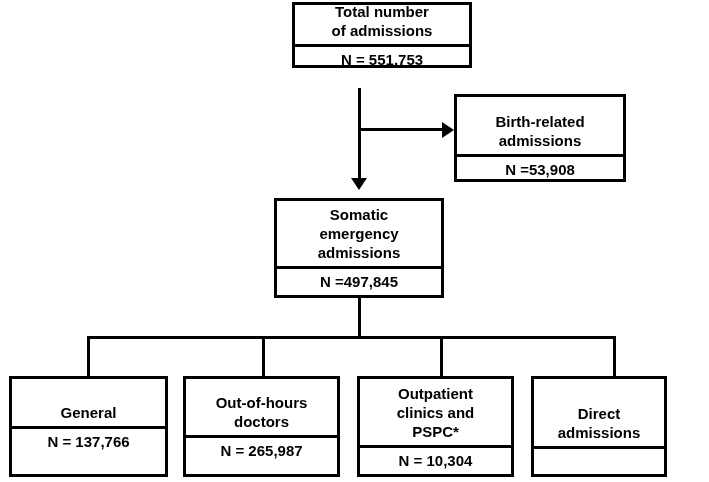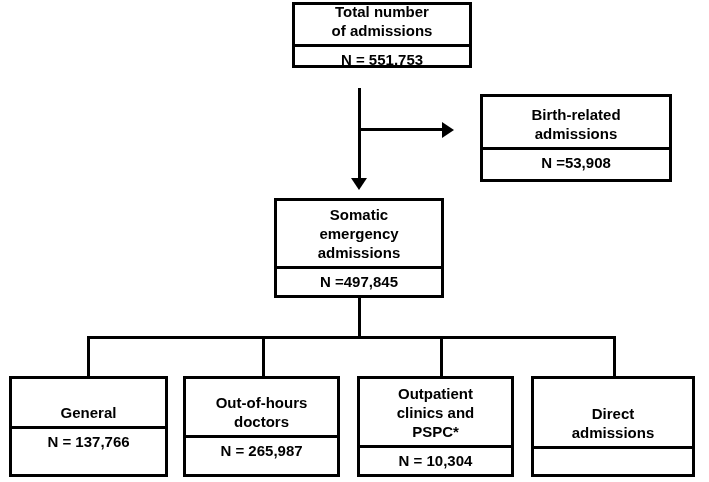--- a/index.html
+++ b/index.html
@@ -102,21 +102,21 @@
 
   <div class="node" style="left:250px; top:2px; width:180px; height:66px;margin-left:42px;">
     <div class="node-body">
       <span class="line">Total number</span>
       <span class="line">of admissions</span>
       <span class="divider"></span>
       <span class="count">N = 551,753</span>
     </div>
   </div>
 
-  <div class="node" style="left:480px; top:94px; width:192px; height:88px;">
+  <div class="node" style="left:454px; top:94px; width:172px; height:88px;justify-content:flex-end;">
     <div class="node-body">
       <span class="line">Birth-related</span>
       <span class="line">admissions</span>
       <span class="divider"></span>
       <span class="count">N =53,908</span>
     </div>
   </div>
 
   <div class="node" style="left:274px; top:198px; width:170px; height:100px;">
     <div class="node-body">
@@ -148,21 +148,21 @@
   <div class="node" style="left:357px; top:376px; width:157px; height:101px;">
     <div class="node-body">
       <span class="line">Outpatient</span>
       <span class="line">clinics and</span>
       <span class="line">PSPC*</span>
       <span class="divider"></span>
       <span class="count">N = 10,304</span>
     </div>
   </div>
 
-  <div class="node" style="left:531px; top:376px; width:164px; height:101px;">
+  <div class="node" style="left:531px; top:376px; width:136px; height:101px;">
     <div class="node-body">
       <span class="line">Direct</span>
       <span class="line">admissions</span>
       <span class="divider"></span>
     </div>
   </div>
 
 </div>
 
 </body></html>

